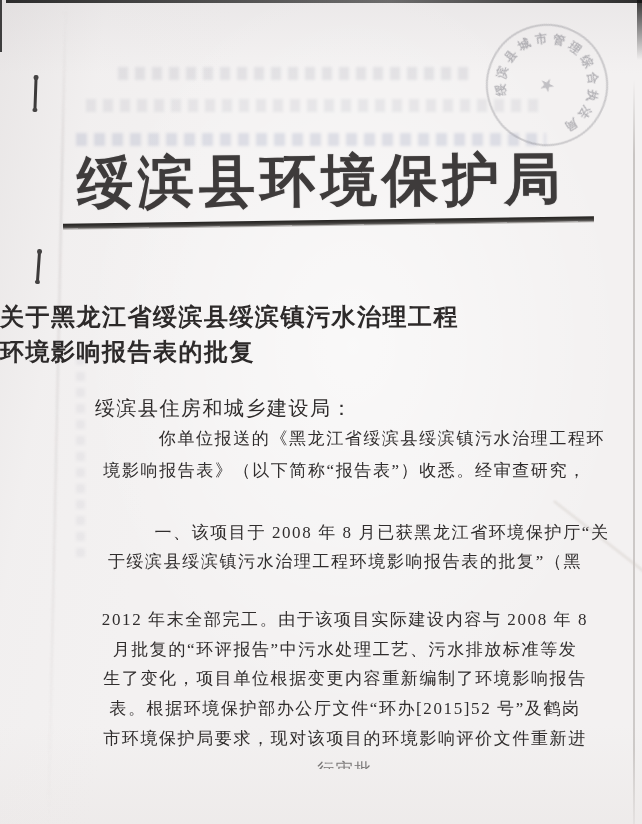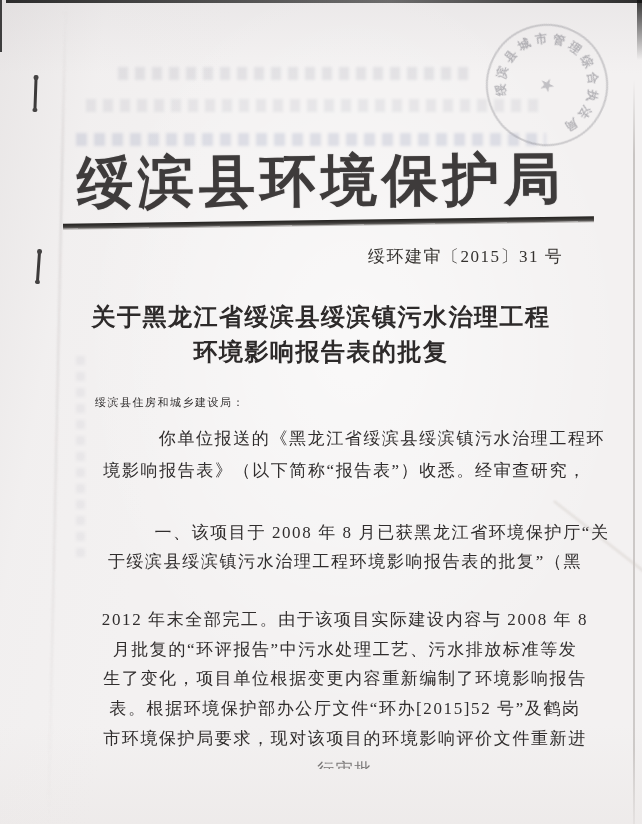--- a/index.html
+++ b/index.html
@@ -39,26 +39,26 @@
   
   .agency{position:absolute;left:0;top:144px;width:642px;text-align:center;
     font-size:56px;font-weight:bold;letter-spacing:5px;color:#3e3b3b;
     transform:rotate(-.5deg);text-shadow:0 0 1px rgba(60,58,58,.5);}
   .rule{position:absolute;left:63px;top:220px;width:531px;height:5px;
     background:linear-gradient(180deg,#242220 0%,#3a3836 55%,#6b6866 100%);
     transform:rotate(-.8deg);box-shadow:0 1px 0 rgba(120,116,112,.5);}
 
   .doc-number{position:absolute;left:368px;top:245px;font-size:17px;letter-spacing:1.5px;color:#35322f;}
 
-  .title{position:absolute;left:0;width:642px;text-align:center;font-weight:bold;
+  .title{position:absolute;left:0;width:642px;text-align:left;font-weight:bold;
     font-size:24px;letter-spacing:1.5px;color:#2d2a2a;}
   .title.t1{top:301px;}
   .title.t2{top:336px;}
 
-  .addressee{position:absolute;left:95px;top:395px;font-size:11px;letter-spacing:1.5px;color:#2f2c2c;white-space:nowrap;text-align:right;}
+  .addressee{position:absolute;left:95px;top:395px;font-size:20px;letter-spacing:1.5px;color:#2f2c2c;white-space:nowrap;text-align:right;}
 
   .body-line{position:absolute;left:95px;width:500px;font-size:17px;letter-spacing:1.6px;
     color:#302d2d;white-space:nowrap;text-align:center;}
   .body-line.indent{padding-left:37px;}
   .body-line.cut{height:11px;overflow:hidden;opacity:.62;}
 
   
   .stamp{position:absolute;left:486px;top:24px;width:122px;height:122px;
     transform:rotate(26deg);opacity:.75;filter:blur(.4px);}
   .stamp .ring{position:absolute;inset:0;border:2.5px solid rgba(104,104,112,.38);border-radius:50%;}
@@ -102,21 +102,20 @@
         <span style="transform: translate(-50%, -50%) rotate(77.6364deg) translateY(-46px);">执</span>
         <span style="transform: translate(-50%, -50%) rotate(99.8182deg) translateY(-46px);">法</span>
         <span style="transform: translate(-50%, -50%) rotate(122deg) translateY(-46px);">局</span>
       </div>
     <div class="star">★</div>
   </div>
 
   <div class="agency">绥滨县环境保护局</div>
   <div class="rule"></div>
 
-  <div class="doc-number">绥环建审〔2015〕31 号</div>
 
   <div class="title t1">关于黑龙江省绥滨县绥滨镇污水治理工程</div>
   <div class="title t2">环境影响报告表的批复</div>
 
   <div class="addressee">绥滨县住房和城乡建设局：</div>
 
   <div class="body-line indent" style="top:427px">你单位报送的《黑龙江省绥滨县绥滨镇污水治理工程环</div>
   <div class="body-line" style="top:459px">境影响报告表》（以下简称“报告表”）收悉。经审查研究，</div>
   <div class="body-line indent" style="top:521px">一、该项目于 2008 年 8 月已获黑龙江省环境保护厅“关</div>
   <div class="body-line" style="top:550px">于绥滨县绥滨镇污水治理工程环境影响报告表的批复”（黑</div>

